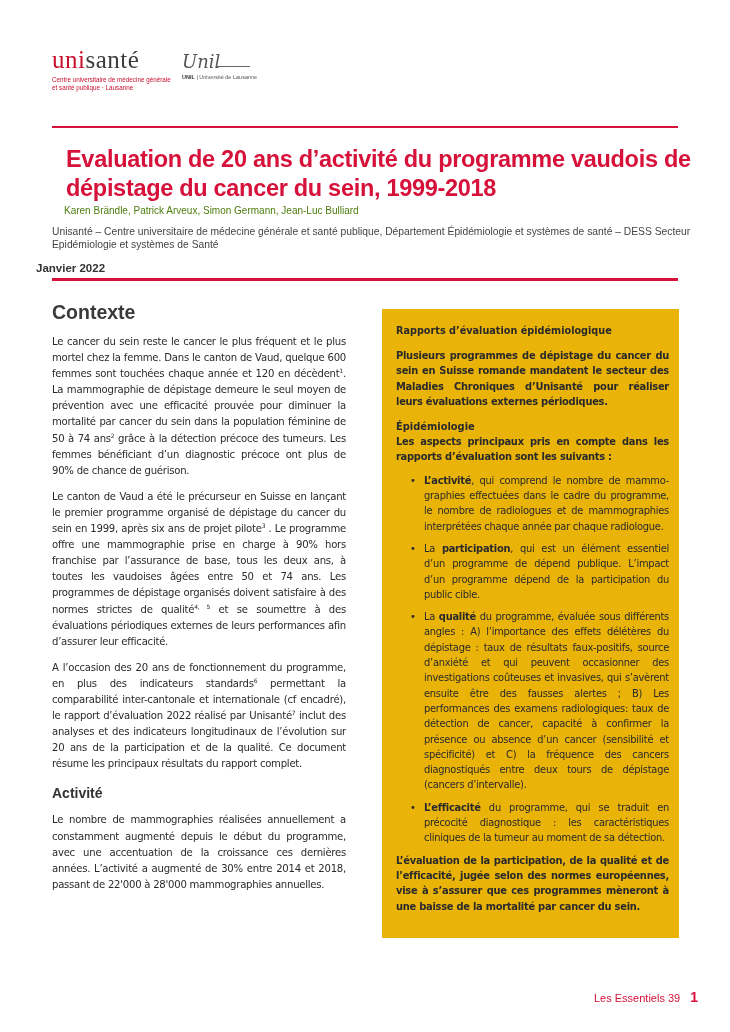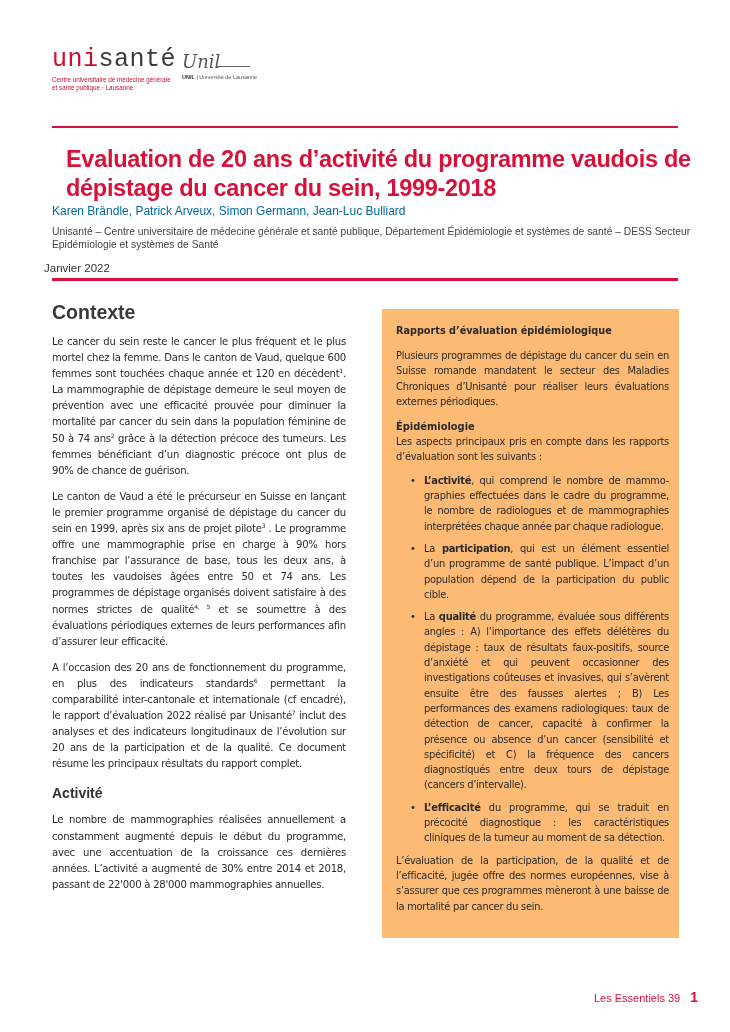--- a/index.html
+++ b/index.html
@@ -1,48 +1,48 @@
 <!DOCTYPE html>
 <html><head>
 <meta charset="utf-8">
 <style>
   html, body { margin: 0; padding: 0; background: #ffffff; }
   body { width: 730px; height: 1032px; position: relative; overflow: hidden; font-family: "Liberation Sans", sans-serif; color: #333; }
 
   .logo-unisante { position: absolute; left: 52px; top: 46px; }
-  .logo-unisante .word { font-family: Liberation Mono, monospace; font-size: 25px; letter-spacing: 0.5px; line-height: 28px; }
+  .logo-unisante .word { font-family: Liberation Serif, serif; font-size: 25px; letter-spacing: 0.5px; line-height: 28px; }
   .logo-unisante .word .uni { color: #c8102e; }
   .logo-unisante .word .sante { color: #3c3c3c; }
   .logo-unisante .sub { font-size: 6.3px; color: #c8102e; line-height: 8px; margin-top: 2px; width: 120px; }
 
   .logo-unil { position: absolute; left: 182px; top: 53px; }
   .logo-unil .script { font-family: "DejaVu Serif", serif; font-style: italic; font-size: 18px; color: #555; line-height: 18px; position: relative; }
   .logo-unil .script::after { content: ""; position: absolute; left: 34px; top: 13px; width: 34px; height: 1px; background: #666; }
   .logo-unil .sub { font-size: 5.5px; color: #555; margin-top: 3px; white-space: nowrap; }
   .logo-unil .sub b { font-weight: bold; color: #333; }
 
   .rule { position: absolute; left: 52px; width: 626px; height: 2px; background: #d6113a; }
   .rule.top { top: 126px; }
   .rule.bottom { top: 278px; height: 2.5px; }
 
   .title { position: absolute; left: 52px; top: 131px; width: 640px; color: #d6113a; font-weight: bold; font-size: 23.5px; line-height: 29px; letter-spacing: -0.3px; }
-  .authors { position: absolute; left: 52px; top: 201px; color: #0369a1; font-size: 12px; line-height: 20px; }
+  .authors { position: absolute; left: 64px; top: 201px; color: #4d7c0f; font-size: 10px; line-height: 20px; }
   .affiliation { position: absolute; left: 52px; top: 225px; width: 640px; color: #444; font-size: 10.3px; line-height: 13px; }
-  .date { position: absolute; left: 44px; top: 262px; color: #333; font-weight: normal; font-size: 11.5px; }
+  .date { position: absolute; left: 36px; top: 262px; color: #333; font-weight: bold; font-size: 11.5px; }
 
   .col-left { position: absolute; left: 52px; top: 300px; width: 294px; }
   .h2 { font-family: "Liberation Sans", sans-serif; font-weight: bold; font-size: 19.5px; color: #3a3a3a; margin: 0 0 10px 0; line-height: 24px; }
   .h3 { font-size: 14px; color: #333; margin: 16px 0 10px 0; line-height: 18px; }
   .p { font-family: "DejaVu Sans", sans-serif; font-size: 10.1px; line-height: 16.1px; color: #2a2a2a; text-align: justify; margin: 0 0 10px 0; letter-spacing: -0.25px; }
   sup { font-size: 6px; line-height: 0; }
 
-  .sidebar-box { position: absolute; left: 382px; top: 309px; width: 297px; height: 629px; background: #fdba74; }
+  .sidebar-box { position: absolute; left: 382px; top: 309px; width: 297px; height: 629px; background: #eab308; }
   .sb-inner { padding: 15px 10px 10px 14px; }
   .sb-title { font-family: "DejaVu Sans", sans-serif; font-weight: bold; font-size: 9.7px; color: #2a2a2a; margin: 0 0 10px 0; line-height: 14px; }
-  .sb-p { font-family: "DejaVu Sans", sans-serif; font-size: 9.9px; line-height: 15.3px; color: #2a2a2a; text-align: justify; margin: 0 0 8px 0; letter-spacing: -0.25px; }
+  .sb-p { font-family: "DejaVu Sans", sans-serif; font-size: 9.9px; line-height: 15.3px; color: #2a2a2a; text-align: justify; margin: 0 0 8px 0; letter-spacing: -0.25px; font-weight: bold; }
   .sb-sub { font-family: "DejaVu Sans", sans-serif; font-weight: bold; font-size: 9.9px; color: #2a2a2a; line-height: 15px; margin: 0; }
   ul.sb-list { list-style: none; margin: 6px 0 6px 0; padding: 0; }
   ul.sb-list li { position: relative; padding-left: 28px; font-family: "DejaVu Sans", sans-serif; font-size: 9.9px; line-height: 15.3px; color: #2a2a2a; text-align: justify; margin-bottom: 7px; letter-spacing: -0.25px; }
   ul.sb-list li .bullet { position: absolute; left: 14px; top: 0; font-size: 10px; }
   ul.sb-list li b { font-weight: bold; }
 
   .footer { position: absolute; top: 989px; right: 32px; color: #d6113a; font-size: 11px; padding-left: 20px; }
   .footer .num { font-weight: bold; font-size: 14px; margin-left: 10px; }
 </style>
 </head>
@@ -75,23 +75,23 @@
 </div>
 
 <aside class="sidebar-box">
   <div class="sb-inner">
     <div class="sb-title">Rapports d’évaluation épidémiologique</div>
     <p class="sb-p">Plusieurs programmes de dépistage du cancer du sein en Suisse romande mandatent le secteur des Maladies Chroniques d’Unisanté pour réaliser leurs évaluations externes périodiques.</p>
     <div class="sb-sub" style="margin-top:10px">Épidémiologie</div>
     <p class="sb-p">Les aspects principaux pris en compte dans les rapports d’évaluation sont les suivants :</p>
     <ul class="sb-list">
       <li><span class="bullet">•</span><b>L’activité</b><span>, qui comprend le nombre de mammo-graphies effectuées dans le cadre du programme, le nombre de radiologues et de mammographies interprétées chaque année par chaque radiologue.</span></li>
-      <li><span class="bullet">•</span><span>La </span><b>participation</b><span>, qui est un élément essentiel d’un programme de santé publique. L’impact d’un population dépend de la participation du public cible.</span></li>
+      <li><span class="bullet">•</span><span>La </span><b>participation</b><span>, qui est un élément essentiel d’un programme de dépend publique. L’impact d’un programme dépend de la participation du public cible.</span></li>
       <li><span class="bullet">•</span><span>La </span><b>qualité</b><span> du programme, évaluée sous différents angles : A) l’importance des effets délétères du dépistage : taux de résultats faux-positifs, source d’anxiété et qui peuvent occasionner des investigations coûteuses et invasives, qui s’avèrent ensuite être des fausses alertes ; B) Les performances des examens radiologiques: taux de détection de cancer, capacité à confirmer la présence ou absence d’un cancer (sensibilité et spécificité) et C) la fréquence des cancers diagnostiqués entre deux tours de dépistage (cancers d’intervalle).</span></li>
       <li><span class="bullet">•</span><b>L’efficacité</b><span> du programme, qui se traduit en précocité diagnostique : les caractéristiques cliniques de la tumeur au moment de sa détection.</span></li>
     </ul>
-    <p class="sb-p">L’évaluation de la participation, de la qualité et de l’efficacité, jugée offre des normes européennes, vise à s’assurer que ces programmes mèneront à une baisse de la mortalité par cancer du sein.</p>
+    <p class="sb-p">L’évaluation de la participation, de la qualité et de l’efficacité, jugée selon des normes européennes, vise à s’assurer que ces programmes mèneront à une baisse de la mortalité par cancer du sein.</p>
   </div>
 </aside>
 
 <div class="footer">
   <span>Les Essentiels 39</span><span class="num">1</span>
 </div>
 
 </body></html>

